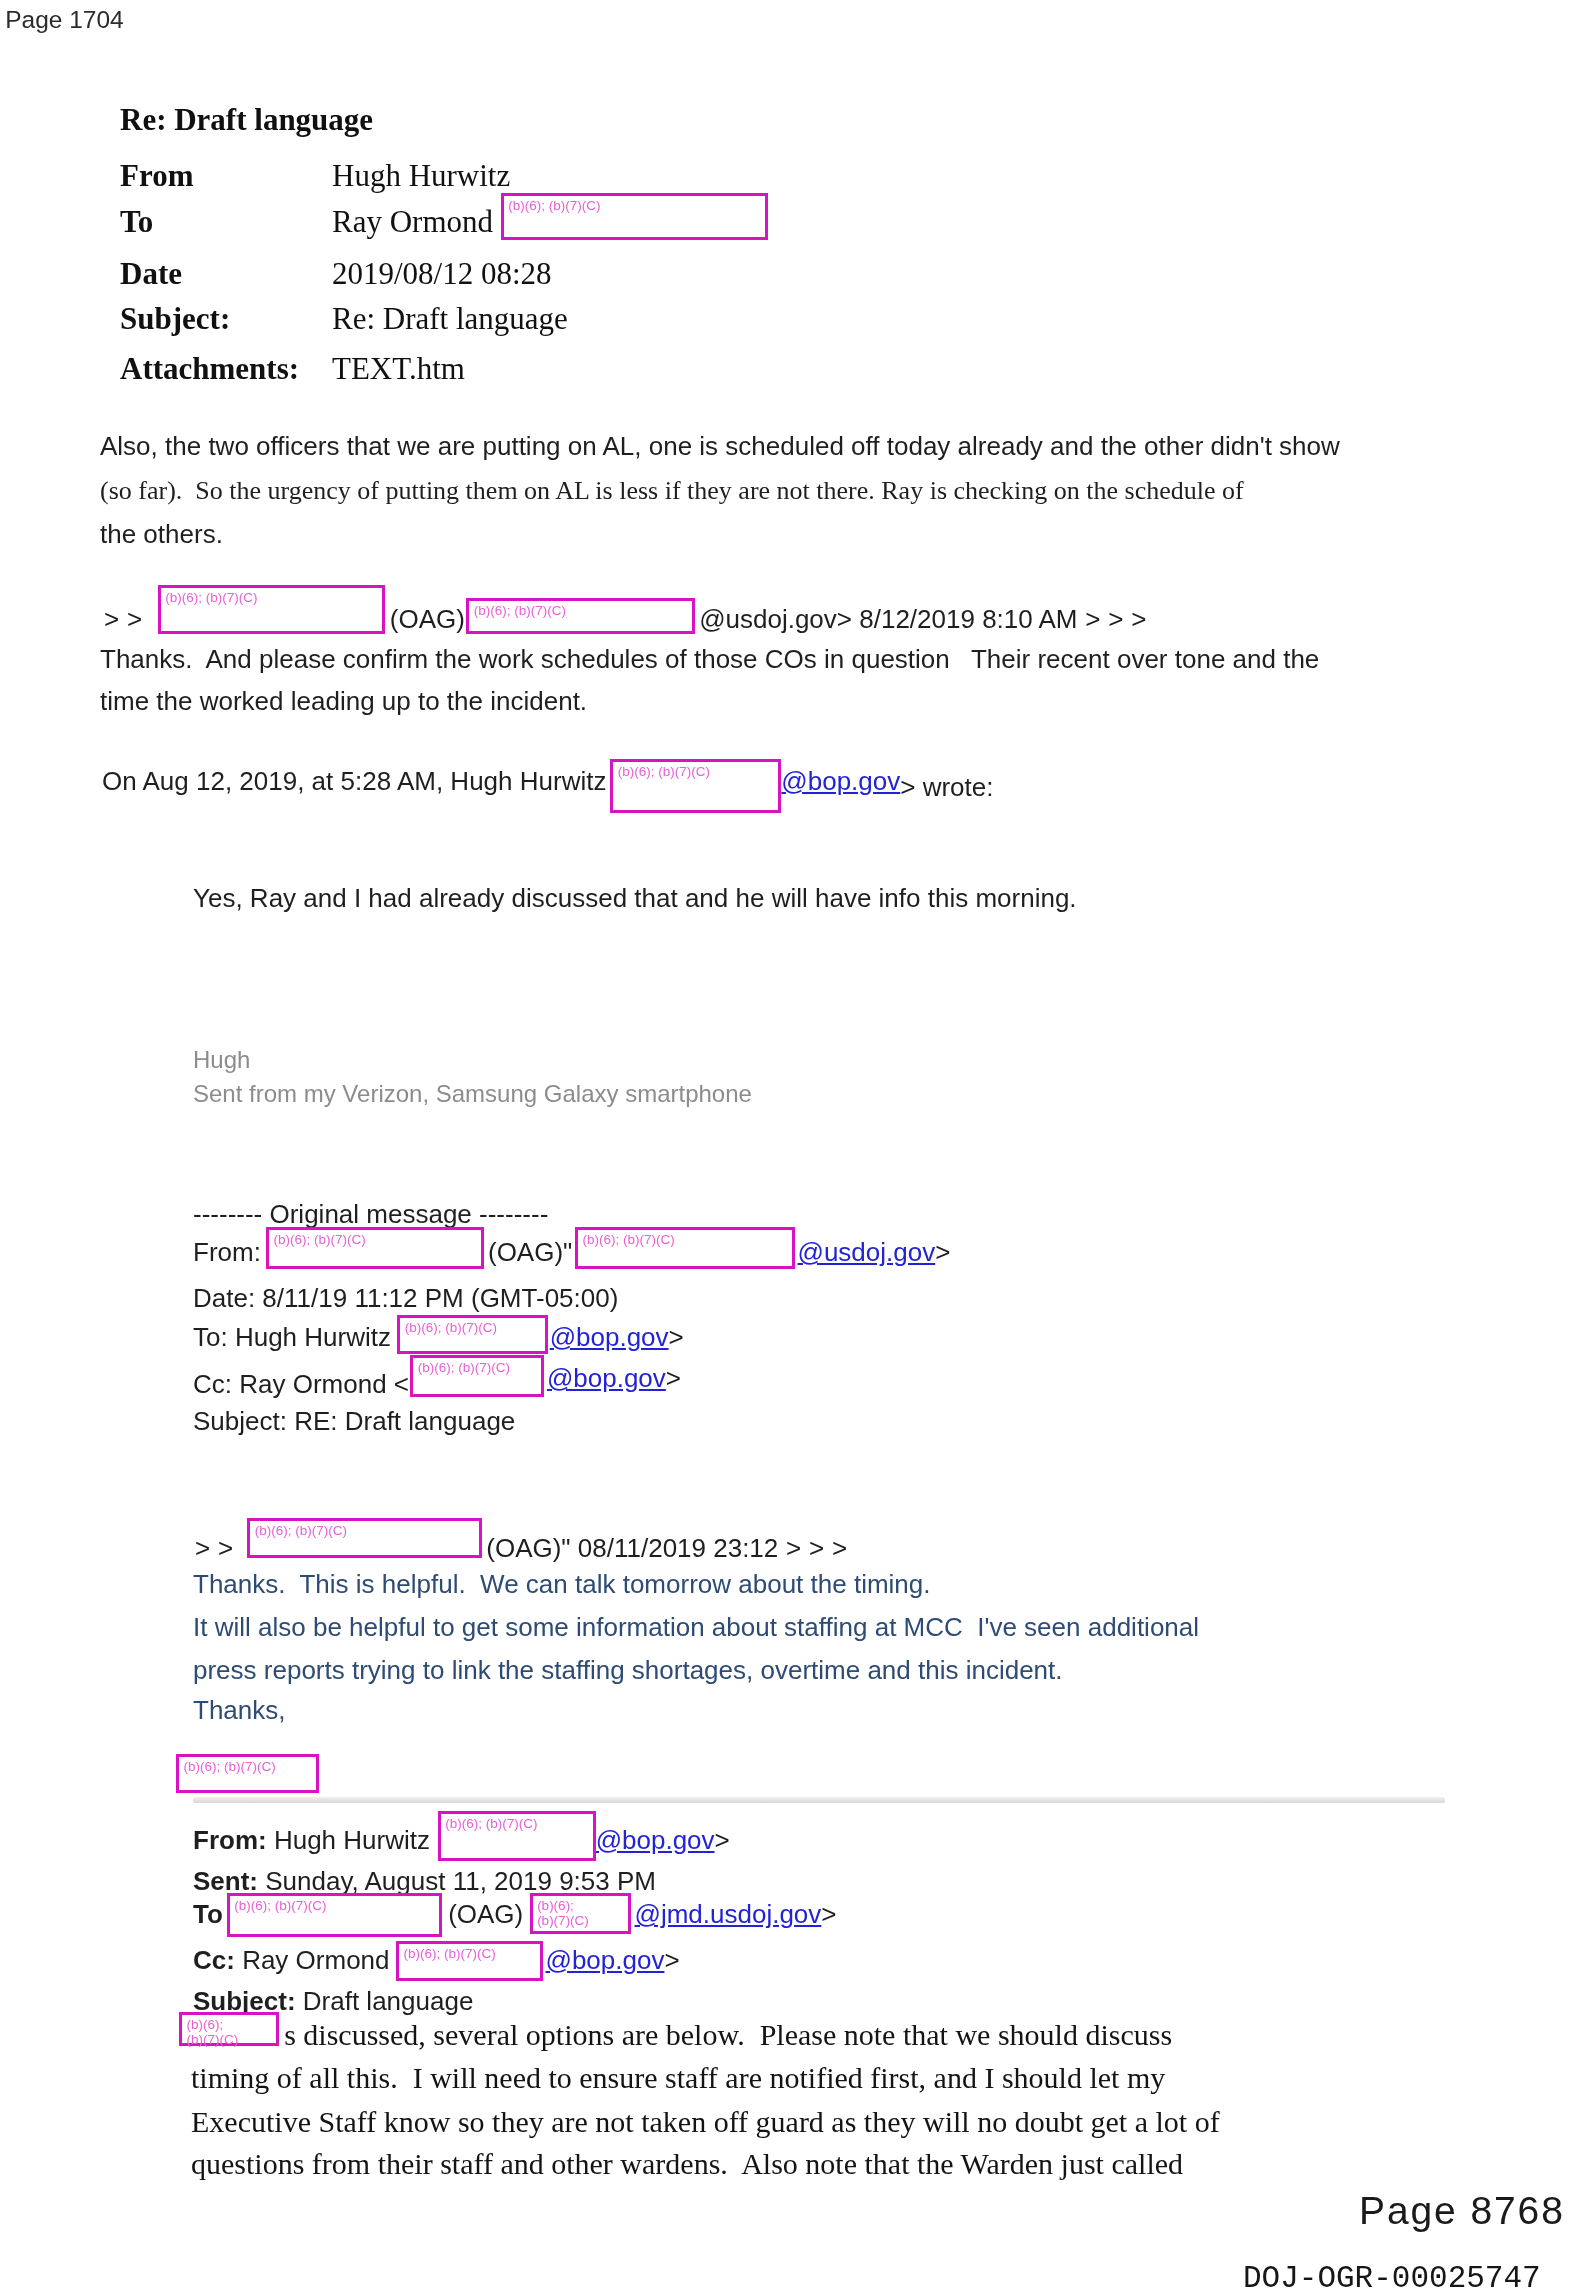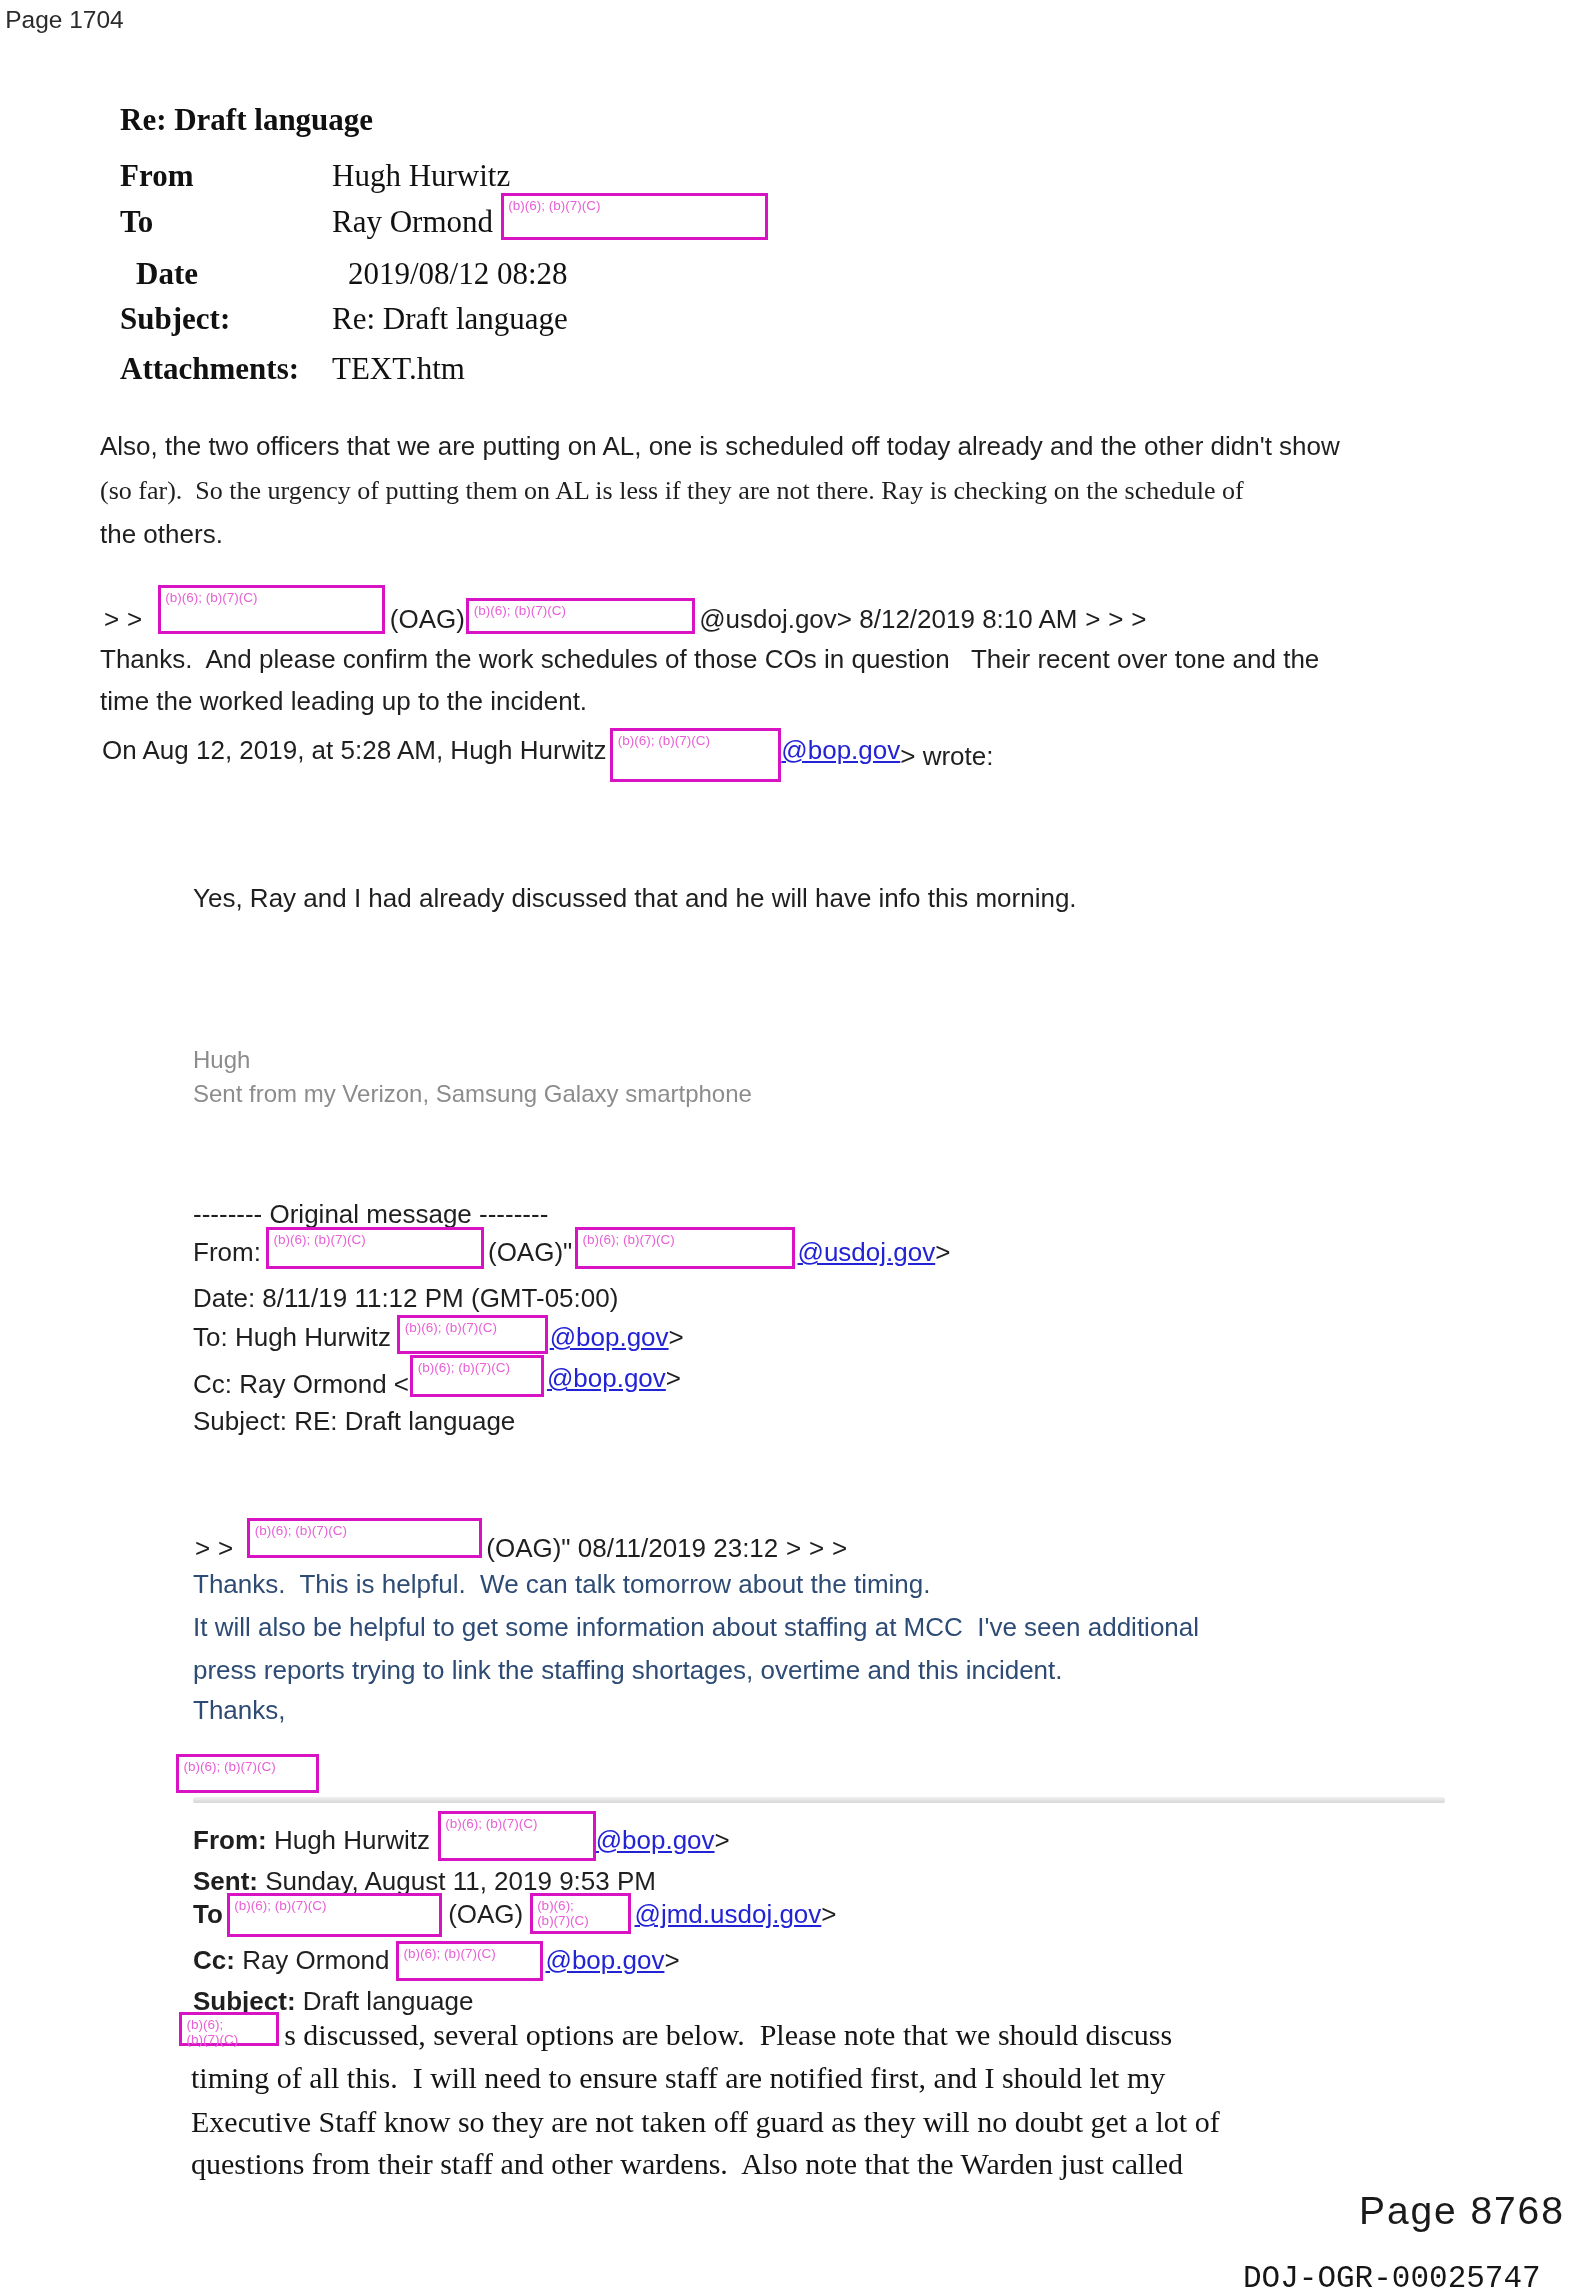--- a/index.html
+++ b/index.html
@@ -62,21 +62,21 @@
   </div>
 
   <div class="hrow hdr" style="top:193px;">
     <span class="hlabel" style="margin-top:11px;">To</span>
     <span class="hval" style="margin-top:11px;">Ray Ormond</span>
     <span class="rbox" style="width:267px;height:47px;margin-left:7.7px;">
       <span class="rlabel">(b)(6); (b)(7)(C)</span>
     </span>
   </div>
 
-  <div class="hrow hdr" style="top:256px;margin-left:16px;">
+  <div class="hrow hdr" style="top:256px;">
     <span class="hlabel">Date</span>
     <span class="hval">2019/08/12 08:28</span>
   </div>
 
   <div class="hrow hdr" style="top:301px;">
     <span class="hlabel">Subject:</span>
     <span class="hval">Re: Draft language</span>
   </div>
 
   <div class="hrow hdr" style="top:351px;">
@@ -101,21 +101,21 @@
     </span>
     <span class="t" style="margin-top:18.7px;margin-left:3.9px;">@usdoj.gov&gt; 8/12/2019 8:10 AM</span>
     <span class="t arrows" style="margin-top:18.7px;margin-left:7.7px;">&gt;&gt;&gt;</span>
   </div>
 
   
   <div class="abs sans t" style="left:100px;top:644px;">Thanks.  And please confirm the work schedules of those COs in question   Their recent over tone and the</div>
   <div class="abs sans t" style="left:100px;top:686px;">time the worked leading up to the incident.</div>
 
   
-  <div class="abs flexline sans" style="left:102px;top:728px;">
+  <div class="abs flexline sans" style="left:102px;top:759px;">
     <span class="t" style="margin-top:7px;">On Aug 12, 2019, at 5:28 AM, Hugh Hurwitz</span>
     <span class="rbox" style="width:171px;height:54px;margin-left:3.9px;">
       <span class="rlabel">(b)(6); (b)(7)(C)</span>
     </span>
     <span class="t lnk" style="margin-top:7px;">@bop.gov</span>
     <span class="t" style="margin-top:13px;">&gt; wrote:</span>
   </div>
 
   
   <div class="abs sans t" style="left:193px;top:883px;">Yes, Ray and I had already discussed that and he will have info this morning.</div>

